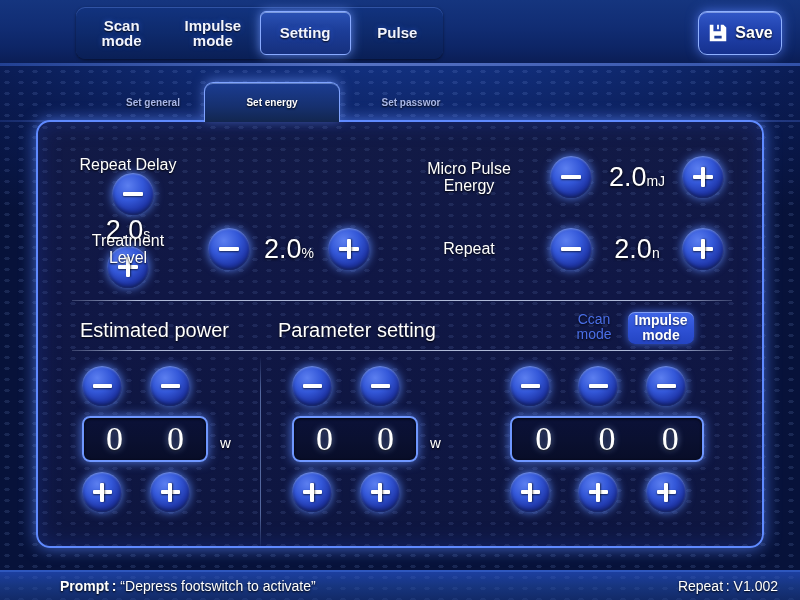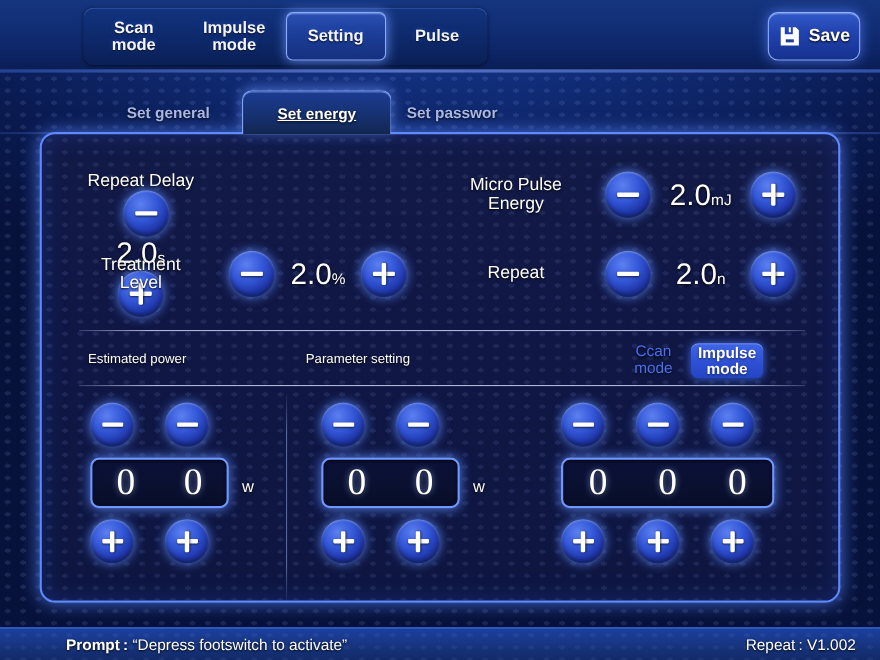--- a/index.html
+++ b/index.html
@@ -79,33 +79,33 @@
   .tabstrip {
     position: absolute; left: 0; top: 82px; width: 800px; height: 40px;
   }
   .tabstrip::after {
     content: ""; position: absolute; left: 0; right: 0; bottom: 0; height: 2px;
     background: linear-gradient(90deg, rgba(60,95,200,.25), rgba(130,165,255,.75) 40%, rgba(70,105,210,.35));
   }
   .tab {
     position: absolute; top: 0; height: 40px;
     display: flex; align-items: center; justify-content: center;
-    font-size: 14px; font-weight: bold; cursor: pointer;
+    font-size: 10px; font-weight: bold; cursor: pointer;
     color: #aab8e8; text-shadow: 0 1px 2px #000;
   }
   .tab.active {
     color: #ffffff;
     background: linear-gradient(180deg, #1b3c92 0%, #16306f 60%, #12264f 100%);
     border: 1px solid #7fa3ff; border-bottom: none;
     border-radius: 9px 9px 0 0;
     box-shadow: 0 -2px 12px rgba(110,150,255,.6), inset 0 1px 0 rgba(180,205,255,.45);
     z-index: 3;
   }
   #tab0 { left: 88px;  width: 130px; }
-  #tab1 { left: 220px; width: 136px; text-decoration: underline; }
+  #tab1 { left: 204px; width: 136px; }
   #tab2 { left: 348px; width: 126px; }
 
   
   .panel {
     position: absolute; left: 36px; top: 120px; width: 728px; height: 428px;
     border-radius: 14px;
     border: 2px solid #5f8aff;
     background: linear-gradient(180deg, #121a46 0%, #101745 40%, #0e1640 100%);
     box-shadow: 0 0 16px rgba(90,135,255,.75), inset 0 0 22px rgba(30,60,160,.45);
     overflow: hidden;
@@ -145,21 +145,21 @@
   .hr {
     position: absolute; left: 34px; width: 660px; height: 1px;
     background: linear-gradient(90deg, rgba(175,190,225,.25), rgba(200,212,240,.85) 10%, rgba(200,212,240,.85) 90%, rgba(175,190,225,.25));
   }
   .vr {
     position: absolute; width: 1px;
     background: linear-gradient(180deg, rgba(120,150,220,.05), rgba(140,170,235,.55) 18%, rgba(140,170,235,.55) 82%, rgba(120,150,220,.05));
   }
 
   .sectlabel {
-    position: absolute; color: #fff; font-size: 12px; text-shadow: 0 1px 2px #000;
+    position: absolute; color: #fff; font-size: 20px; text-shadow: 0 1px 2px #000;
   }
 
   .modetxt {
     position: absolute; color: #4a6fe8; font-size: 14px; line-height: 1.05;
     text-align: center; white-space: pre-line; cursor: pointer;
     text-shadow: 0 1px 2px rgba(0,0,0,.7);
   }
   .modebtn {
     position: absolute; border-radius: 7px; cursor: pointer;
     background: linear-gradient(180deg, #4066e8 0%, #2f52d6 50%, #2444c2 100%);

